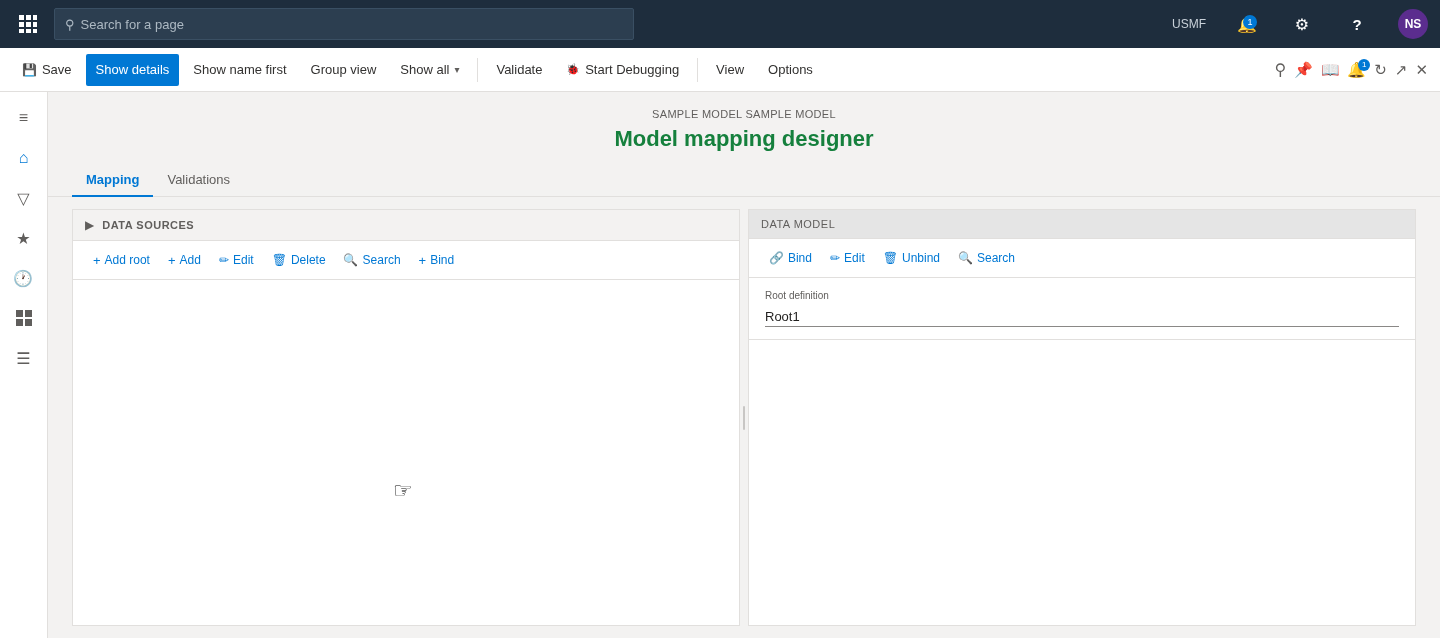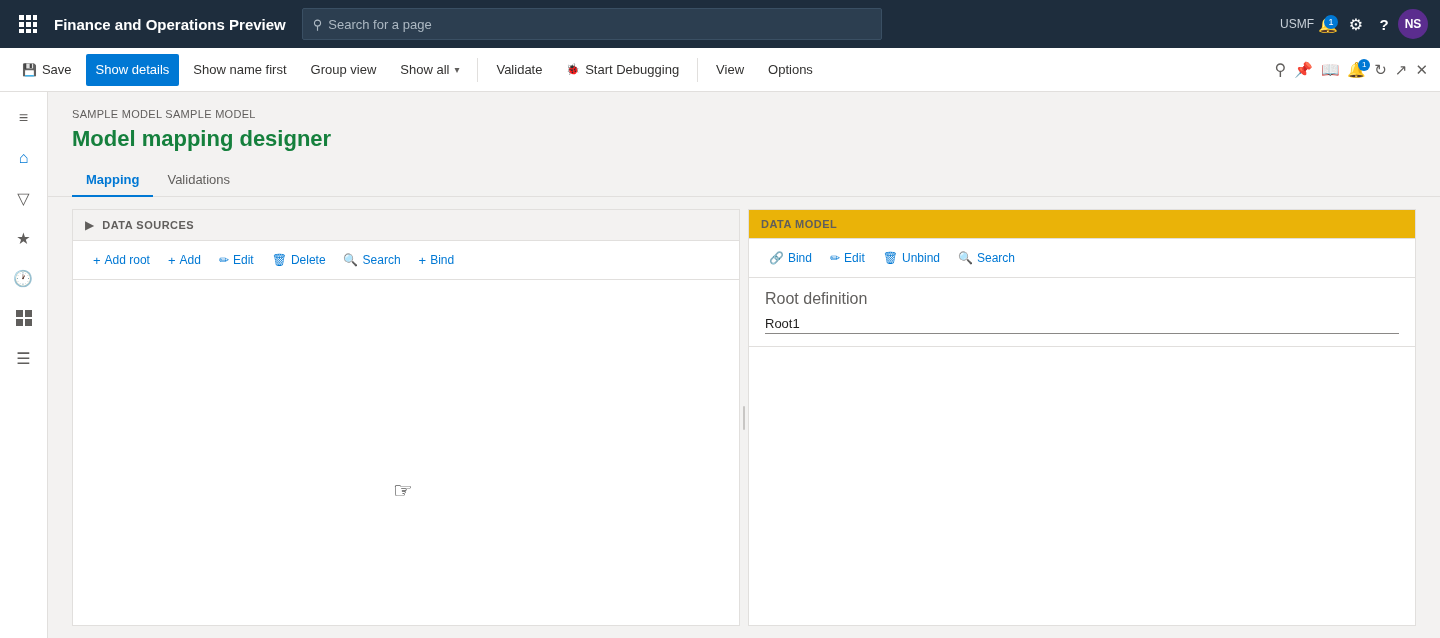--- a/index.html
+++ b/index.html
@@ -28,21 +28,21 @@
       padding: 0 10px;
       flex: 1;
       max-width: 580px;
       gap: 6px;
       color: #adb9c3;
       font-size: 13px;
     }
     .top-nav-right {
       display: flex;
       align-items: center;
-      gap: 0;
+      gap: 27px;
       margin-left: auto;
       color: #fff;
     }
     .top-nav-right .icon-btn { cursor: pointer; display: flex; align-items: center; justify-content: center; width: 28px; height: 28px; font-size: 15px; }
     .top-nav-right .notification-badge {
       position: relative;
       display: inline-flex;
       align-items: center;
       justify-content: center;
     }
@@ -134,20 +134,21 @@
       display: flex;
       flex-direction: column;
       overflow: hidden;
       background: #f3f2f1;
     }
 
     
     .page-header {
       background: #f3f2f1;
       padding: 16px 24px 0 24px;
+      text-align: center;
     }
     .breadcrumb {
       font-size: 11px;
       color: #605e5c;
       text-transform: uppercase;
       letter-spacing: 0.3px;
       margin-bottom: 6px;
     }
     .page-title {
       font-size: 22px;
@@ -284,43 +285,43 @@
       border: 1px solid #e1dfdd;
       margin: 12px 24px 12px 0;
       display: flex;
       flex-direction: column;
       overflow: hidden;
     }
 
     .right-panel-header {
       padding: 8px 12px;
       font-size: 11px;
-      font-weight: 700;
+      font-weight: 400;
       color: #605e5c;
       text-transform: uppercase;
       letter-spacing: 0.5px;
       border-bottom: 1px solid #e1dfdd;
-      background: #eab308;
+      background: #e5e5e5;
     }
 
     .right-panel-toolbar {
       display: flex;
       align-items: center;
       padding: 6px 12px;
       gap: 2px;
       border-bottom: 1px solid #e1dfdd;
       background: #fff;
     }
 
     .root-def-section {
       padding: 12px 16px;
       border-bottom: 1px solid #e1dfdd;
     }
     .root-def-label {
-      font-size: 16px;
+      font-size: 10px;
       color: #605e5c;
       margin-bottom: 6px;
     }
     .root-def-input {
       border: none;
       border-bottom: 1px solid #8a8886;
       width: 100%;
       padding: 2px 0;
       font-size: 13px;
       background: transparent;
@@ -357,21 +358,20 @@
         <rect x="7" y="0" width="5" height="5"></rect>
         <rect x="14" y="0" width="4" height="5"></rect>
       <rect x="0" y="7" width="5" height="5"></rect>
         <rect x="7" y="7" width="5" height="5"></rect>
         <rect x="14" y="7" width="4" height="5"></rect>
       <rect x="0" y="14" width="5" height="4"></rect>
         <rect x="7" y="14" width="5" height="4"></rect>
         <rect x="14" y="14" width="4" height="4"></rect>
     </svg>
   </div>
-  <span class="top-nav-title">Finance and Operations Preview</span>
 
   <div class="top-nav-search">
     <span style="font-size:13px;">⚲</span>
     <span style="color:#adb9c3; font-size:13px;">Search for a page</span>
   </div>
 
   <div class="top-nav-right">
     <span style="font-size:12px; color:#c9d1d9;">USMF</span>
     <div class="icon-btn">
       <div class="notification-badge">

